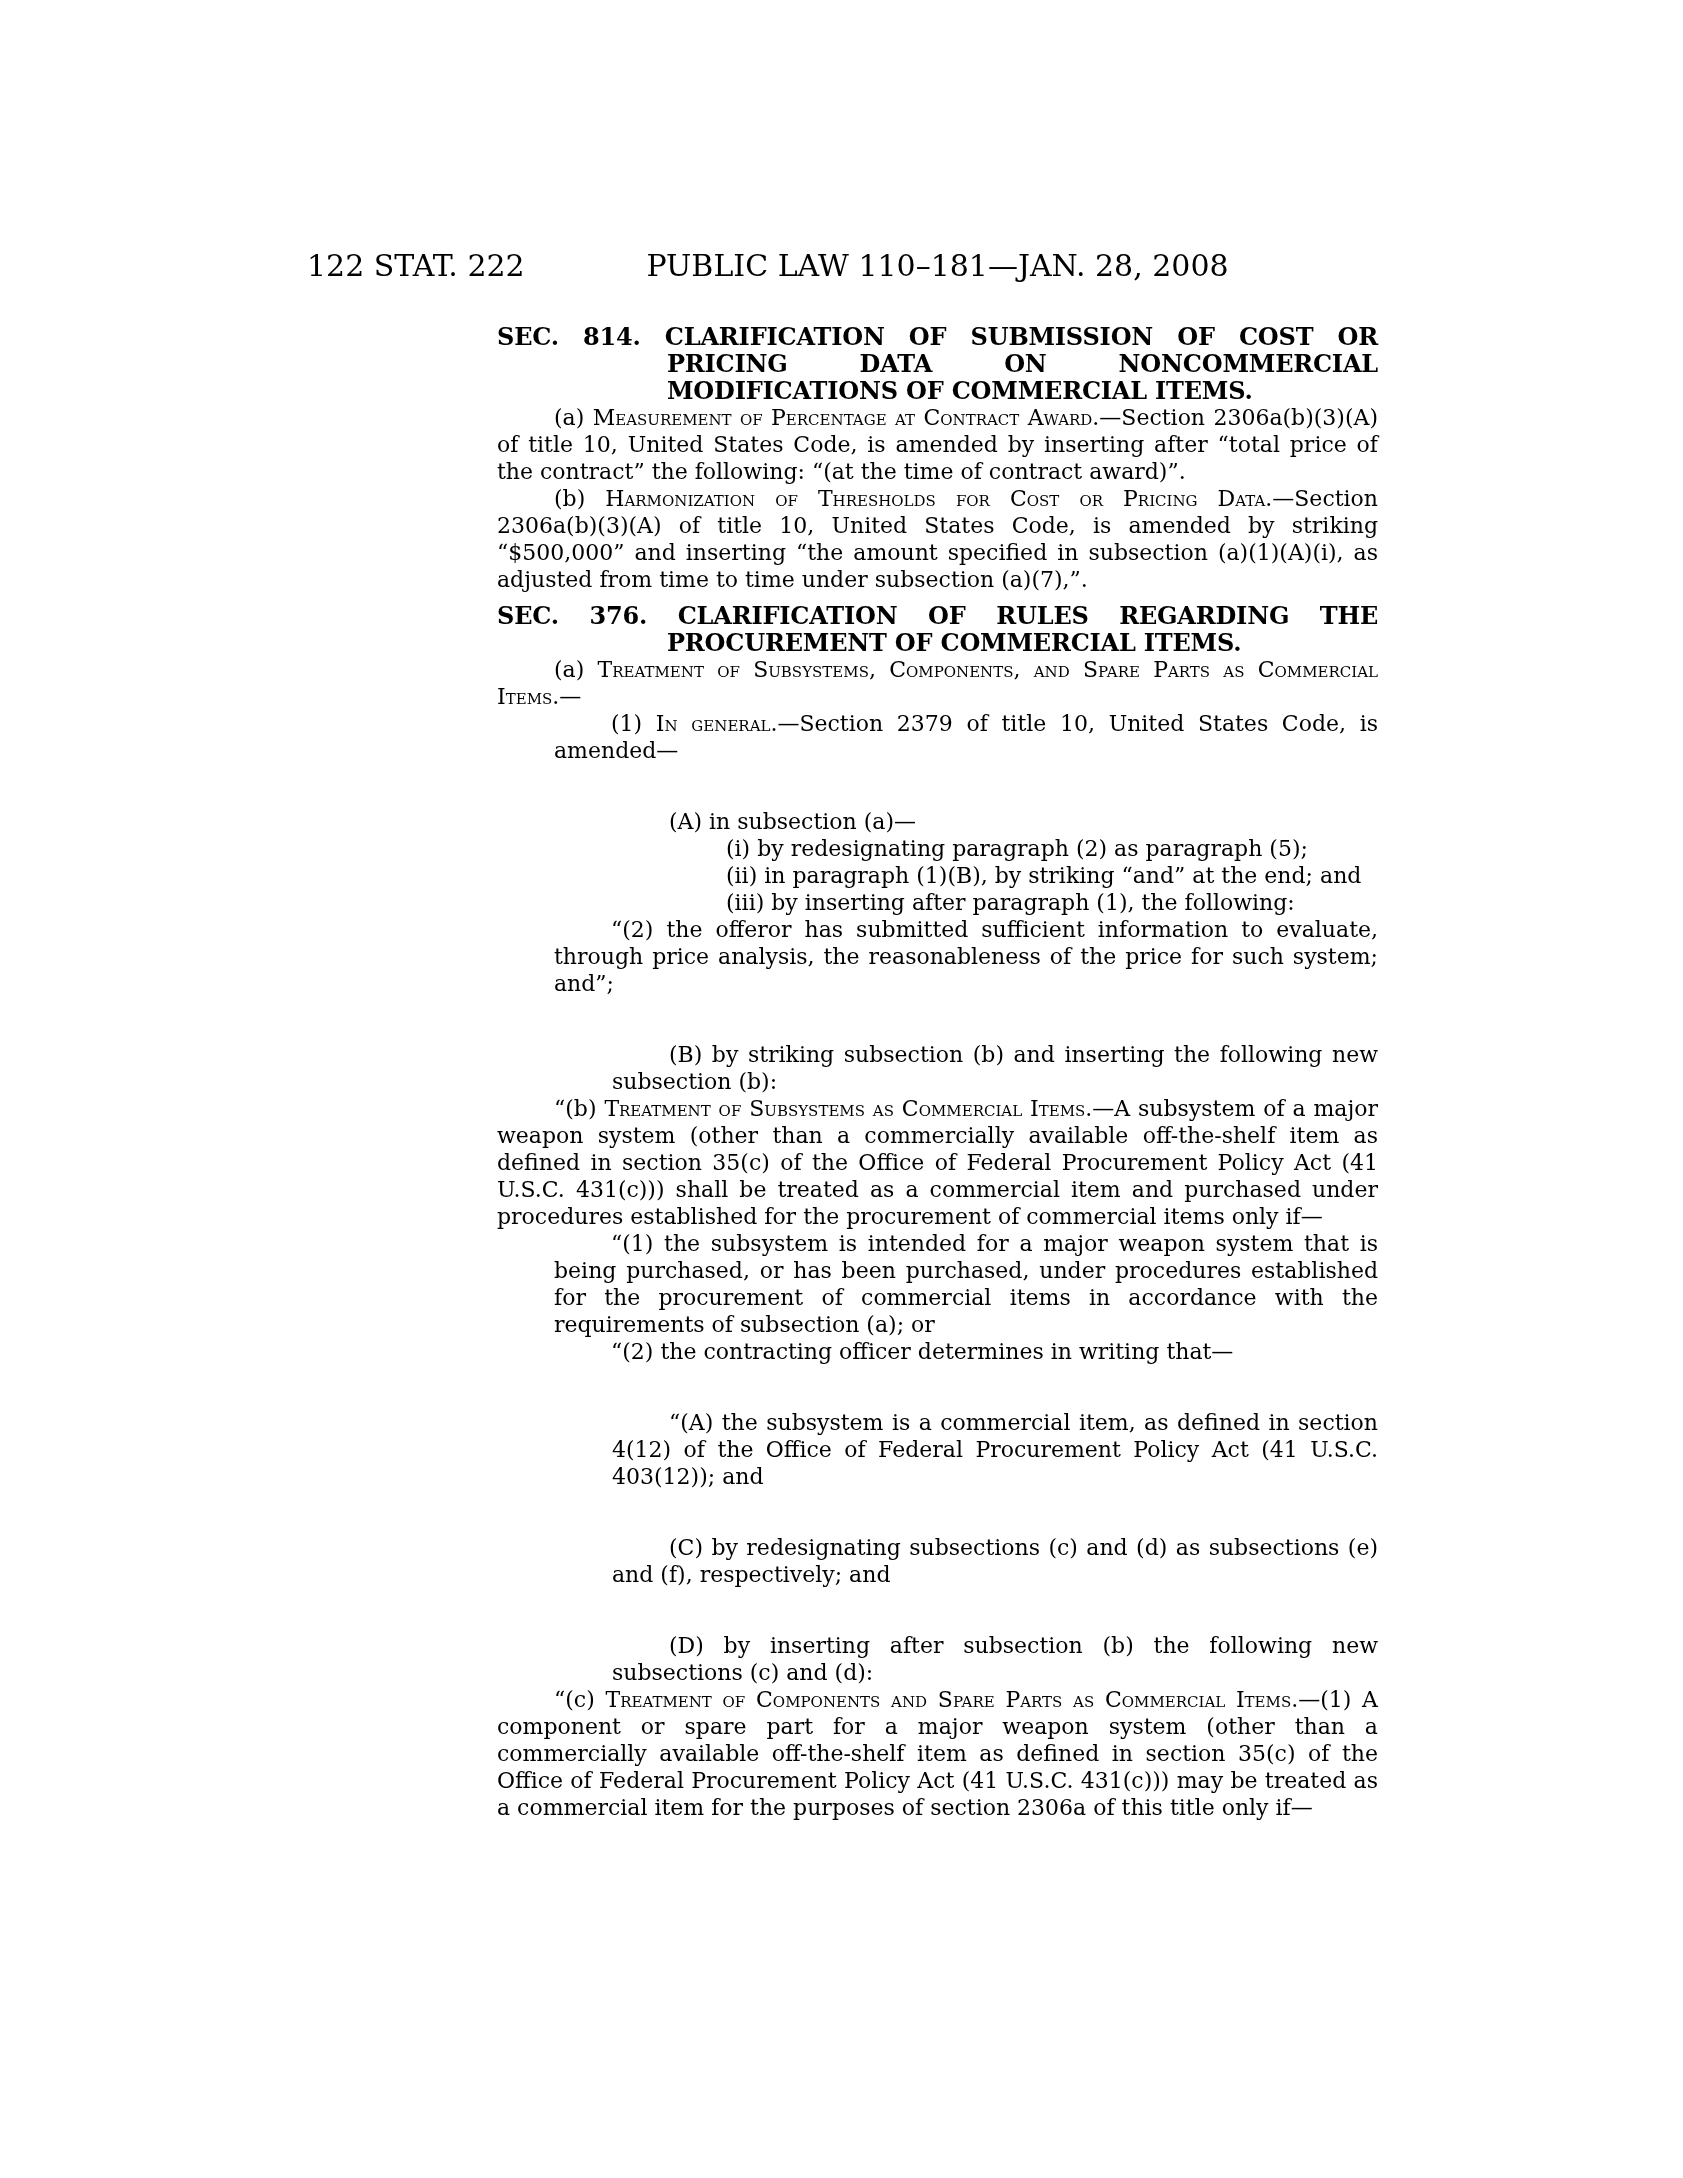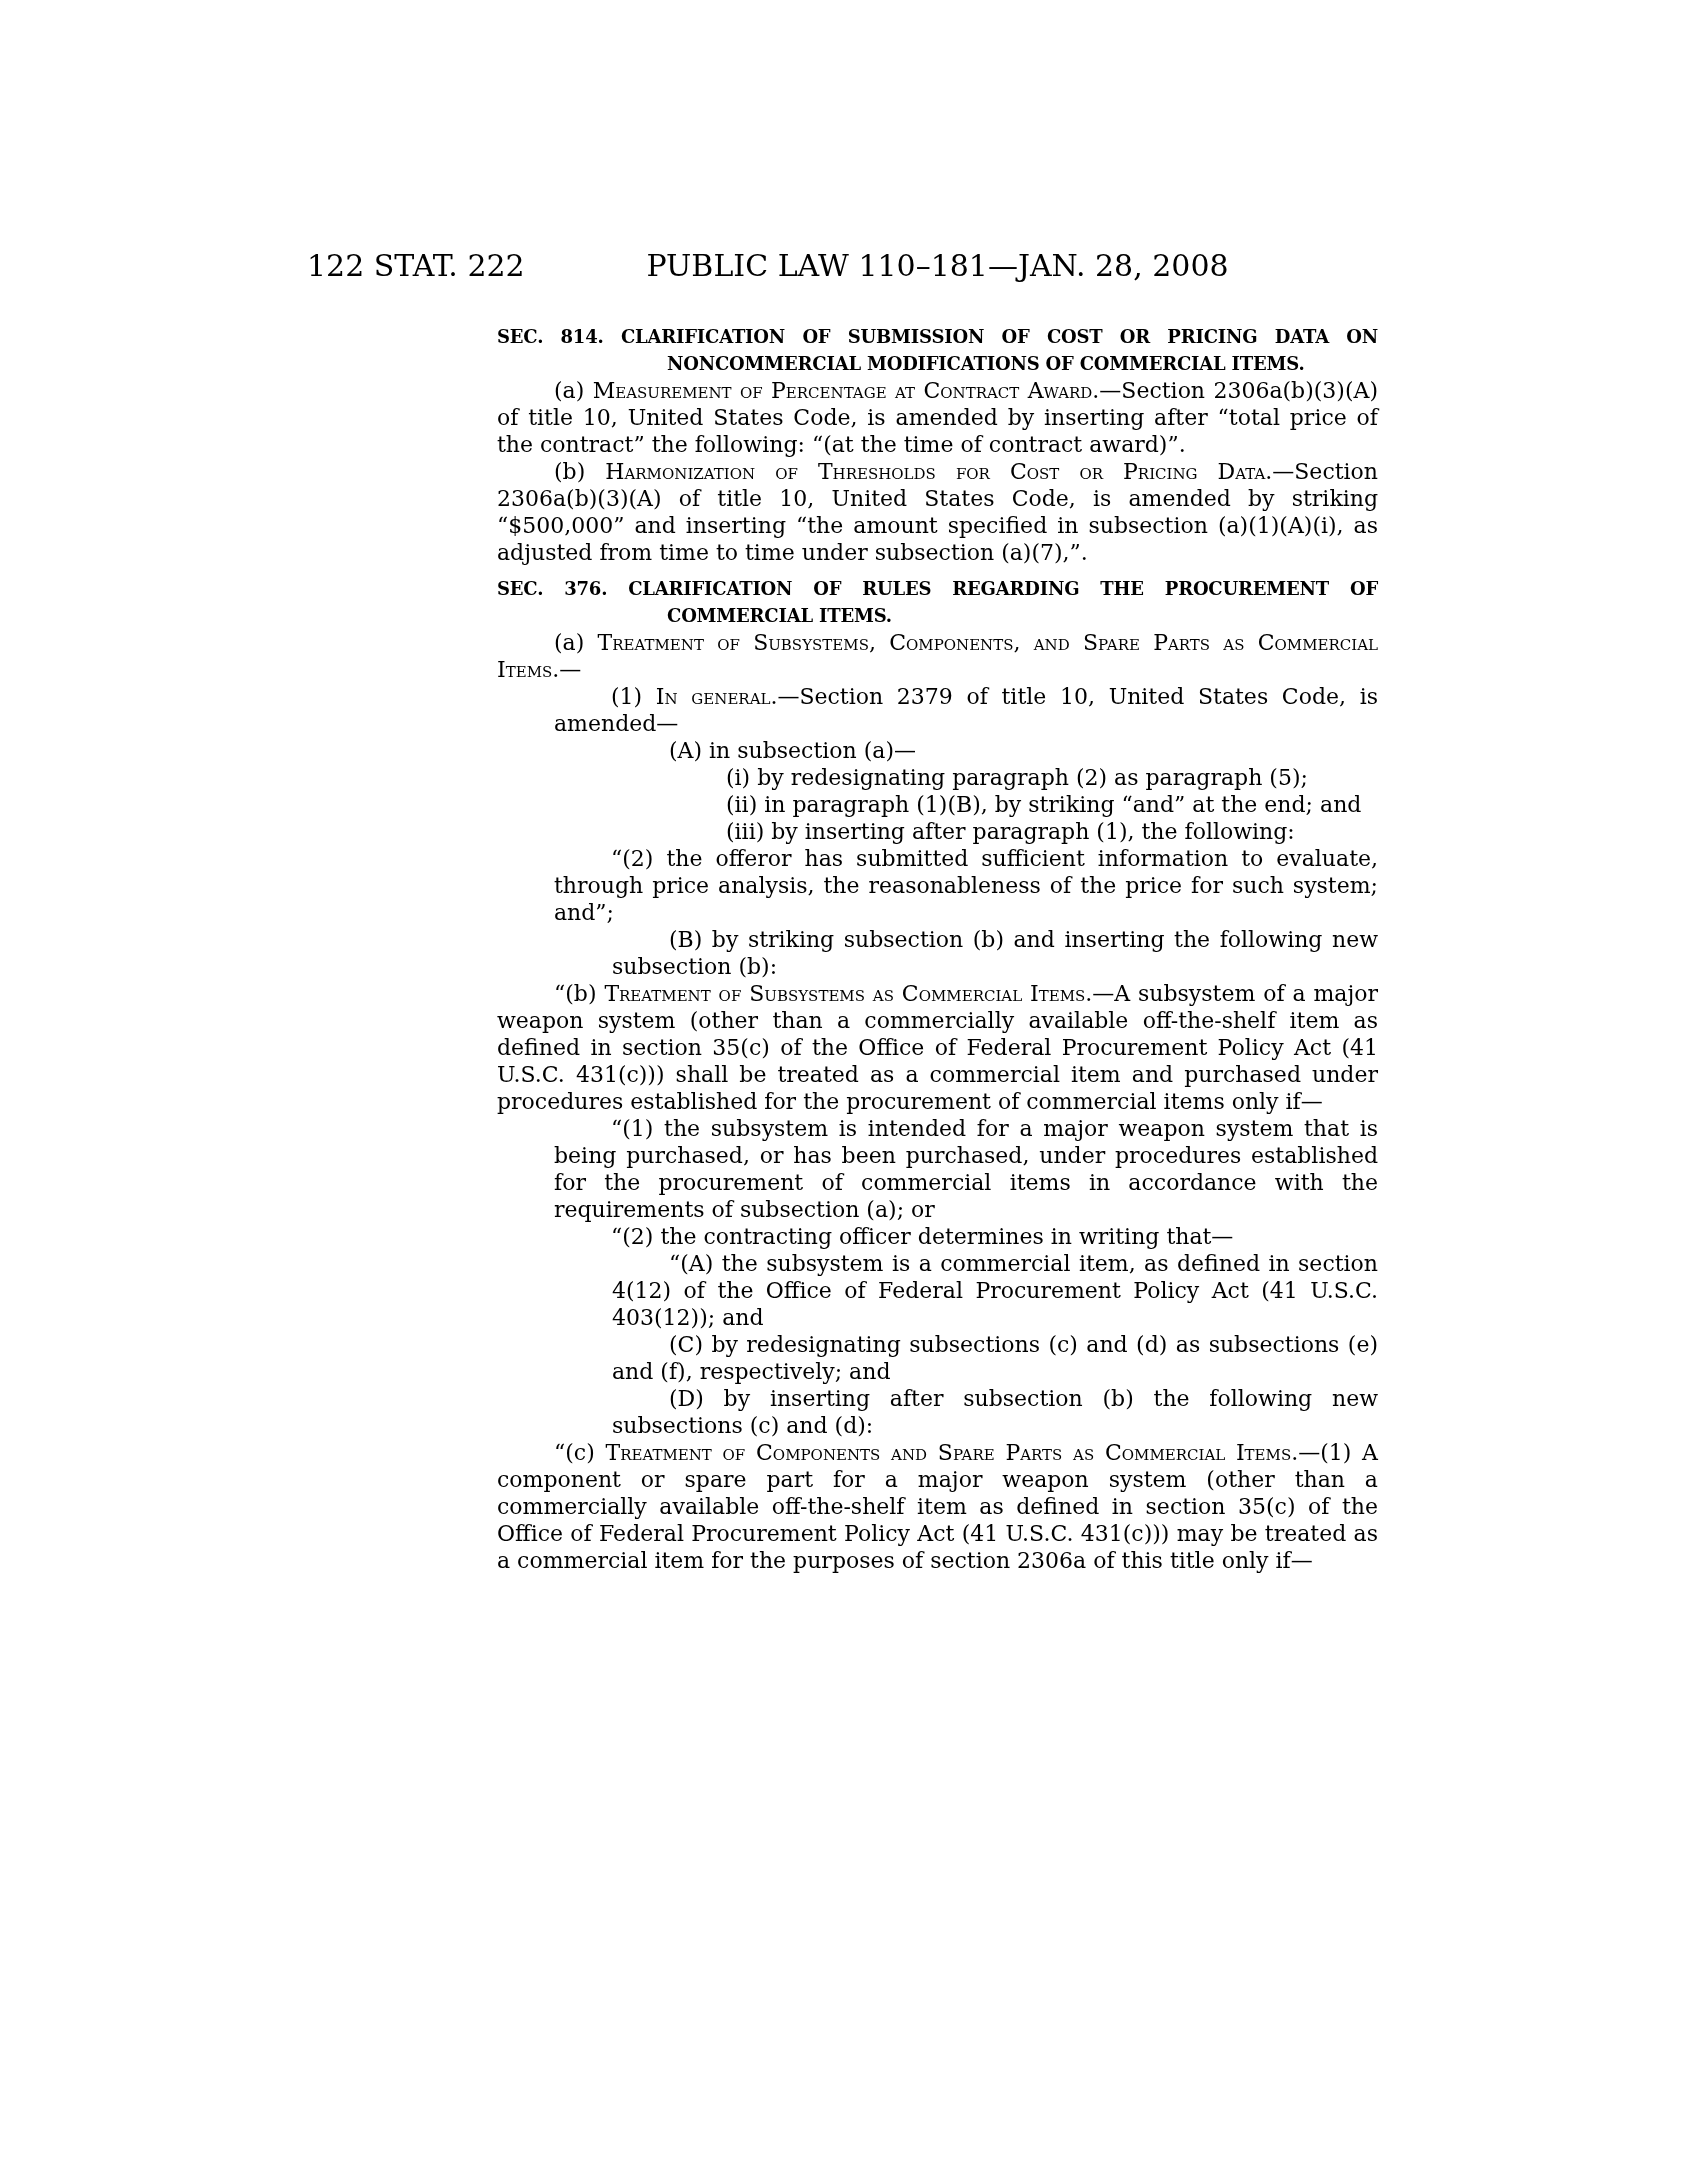--- a/index.html
+++ b/index.html
@@ -43,32 +43,32 @@
     top: 0;
     width: 881px;
   }
   .para {
     font-size: 22px;
     line-height: 27px;
     text-align: justify;
     margin: 0;
   }
   .heading {
-    font-size: 18px;
+    font-size: 24px;
     line-height: 27px;
     font-weight: bold;
     letter-spacing: -0.2px;
     padding-left: 170px;
     text-indent: -170px;
     text-align: justify;
     margin: 0;
   }
   .lvl-a { padding-left: 0;     text-indent: 57px; }
   .lvl-1 { padding-left: 57px;  text-indent: 57px; }
-  .lvl-A { padding-left: 115px; text-indent: 57px; }
+  .lvl-A { padding-left: 115px; text-indent: 57px; margin-top: 44px; }
   .lvl-i { padding-left: 172px; text-indent: 57px; }
   .sc { font-variant: small-caps; }
 </style>
 </head>
 <body>
 
 <div class="header-row">
   <span class="stat-cite">122 STAT. 222</span>
   <span class="law-cite">PUBLIC LAW 110–181—JAN. 28, 2008</span>
 </div>

